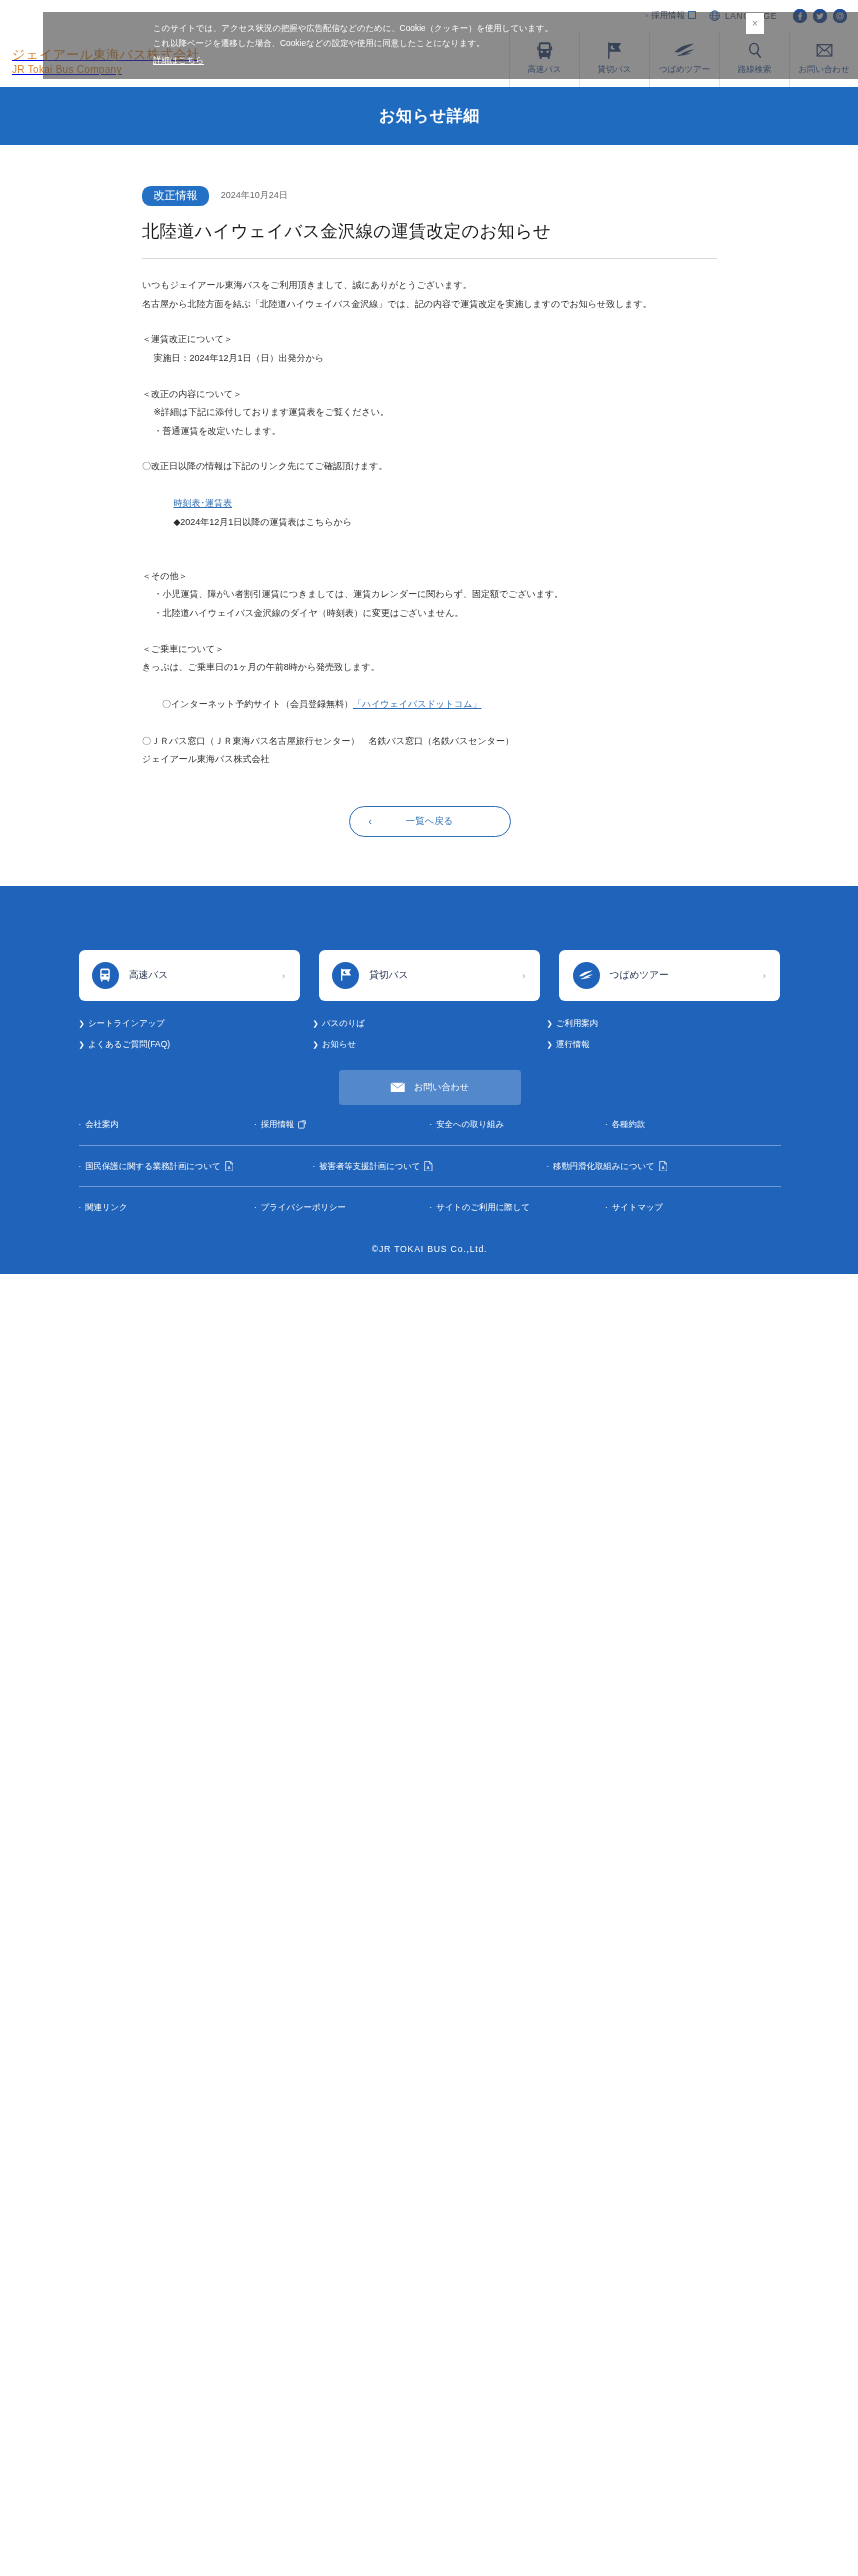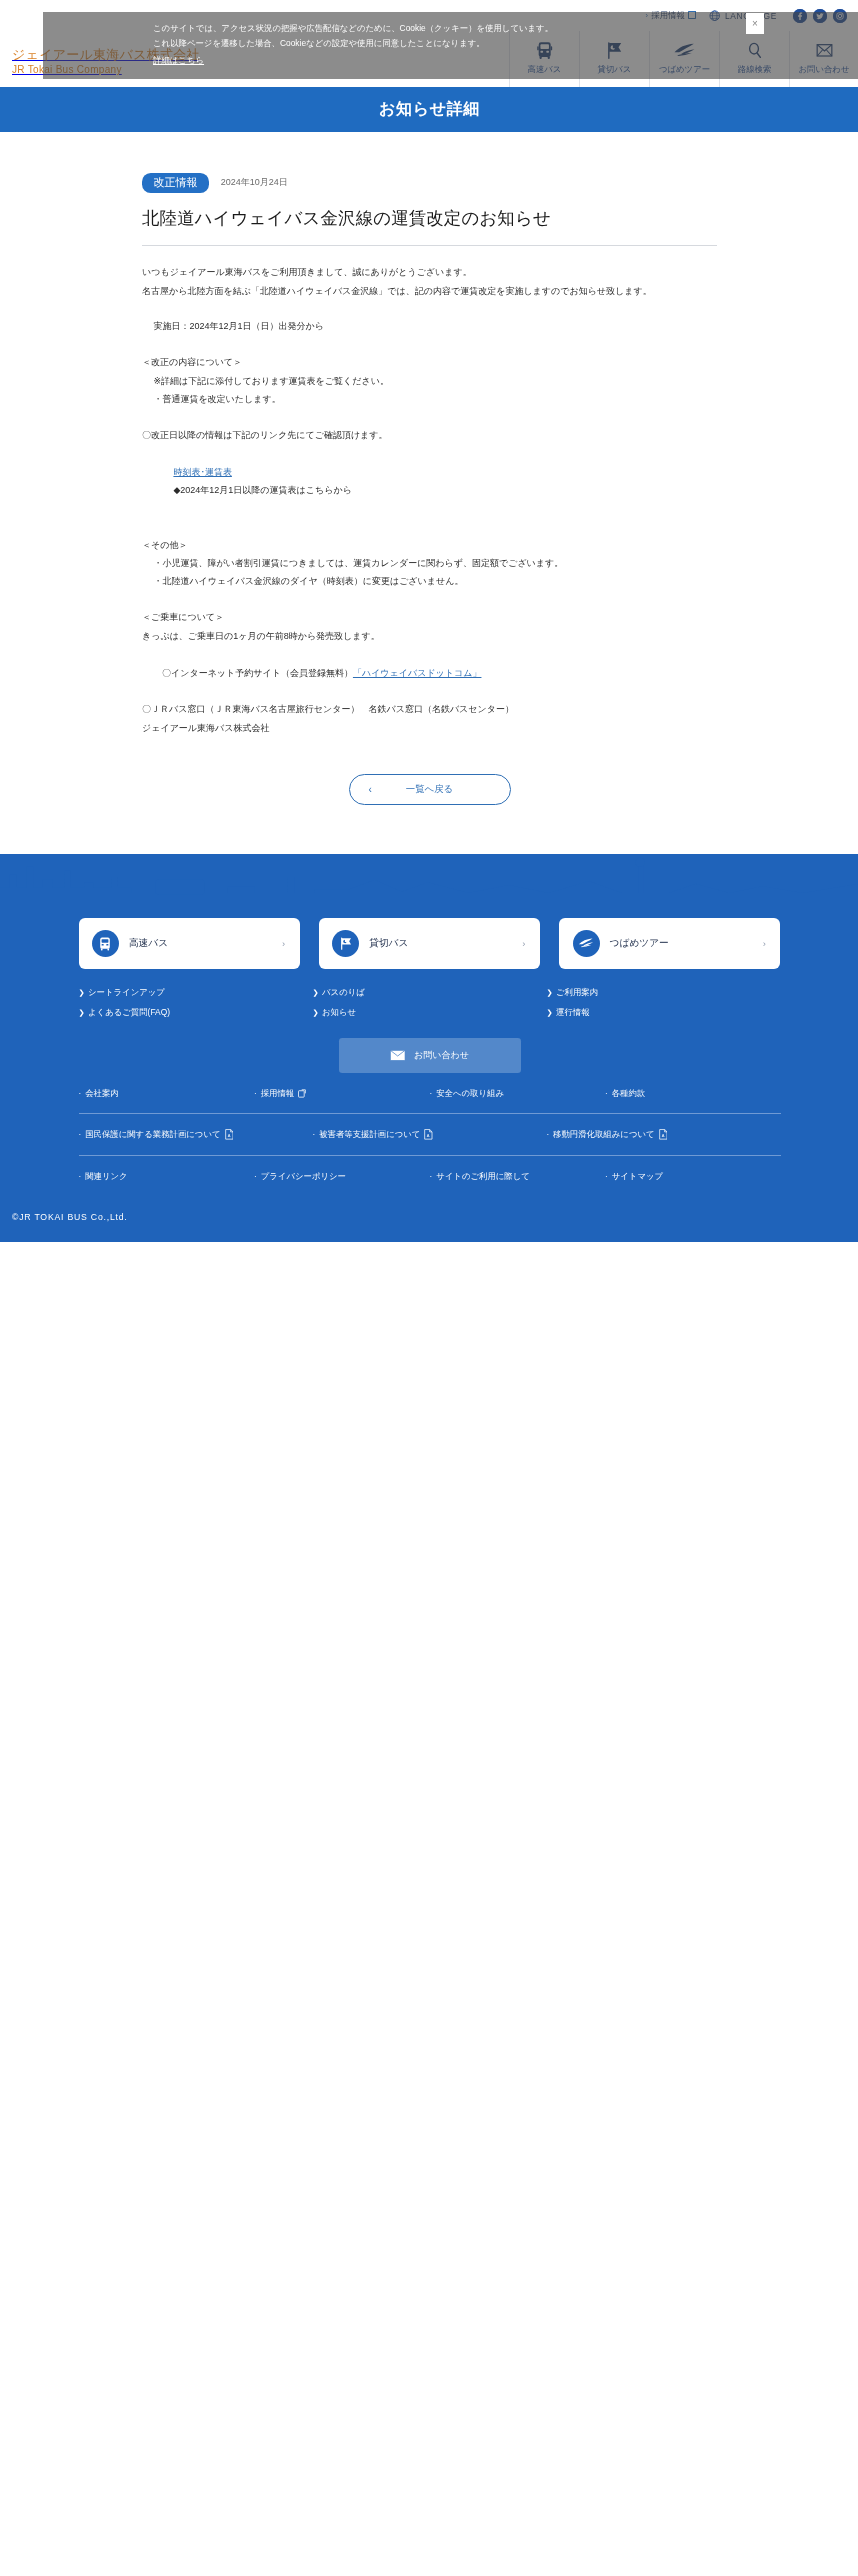--- a/index.html
+++ b/index.html
@@ -115,21 +115,21 @@
     font-size: 10px;
     line-height: 21px;
     text-align: center;
     cursor: pointer;
     padding: 0;
   }
 
   
   .page-title-band {
     width: 859px;
-    height: 45px;
+    height: 58px;
     background: #1f6bc0;
     display: flex;
     align-items: center;
     justify-content: center;
   }
   .page-title { font-size: 16px; color: #ffffff; letter-spacing: .04em; }
 
   
   .article-wrap { width: 859px; padding: 41px 0 0 0; background: #fff; }
   .article { width: 575px; margin: 0 auto; }
@@ -239,20 +239,21 @@
   }
   .frow.cols4 > * { width: 25%; }
   .frow.cols3 > * { width: 33.33%; }
   .frow.cols4b > * { width: 25%; }
   .fdiv { border-top: 0.7px solid #6f9ad4; }
   .fitem { font-size: 8.4px; color: #ffffff; text-decoration: none; display: flex; align-items: center; gap: 4px; white-space: nowrap; }
   .dot { font-size: 8px; }
   .pdf-ico { width: 8.7px; height: 10.7px; }
 
   .copyright {
+    text-align: center;
     color: #ffffff;
     font-size: 8.7px;
     letter-spacing: .09em;
     padding: 16px 12px 20px;
   }
 </style>
 </head>
 <body>
 
 <header class="site-header">
@@ -386,20 +387,21 @@
     </div>
 
     <h2 class="article-title">北陸道ハイウェイバス金沢線の運賃改定のお知らせ</h2>
     <hr class="title-rule">
 
     <div class="body-copy">
       <p>いつもジェイアール東海バスをご利用頂きまして、誠にありがとうございます。</p>
       <p>名古屋から北陸方面を結ぶ「北陸道ハイウェイバス金沢線」では、記の内容で運賃改定を実施しますのでお知らせ致します。</p>
       <div class="blank"></div>
 
+      <p>＜運賃改正について＞</p>
       <p class="indent1">実施日：2024年12月1日（日）出発分から</p>
       <div class="blank"></div>
 
       <p>＜改正の内容について＞</p>
       <p class="indent1">※詳細は下記に添付しております運賃表をご覧ください。</p>
       <p class="indent1">・普通運賃を改定いたします。</p>
       <div class="blank"></div>
 
       <p>〇改正日以降の情報は下記のリンク先にてご確認頂けます。</p>
       <p class="indent1">

